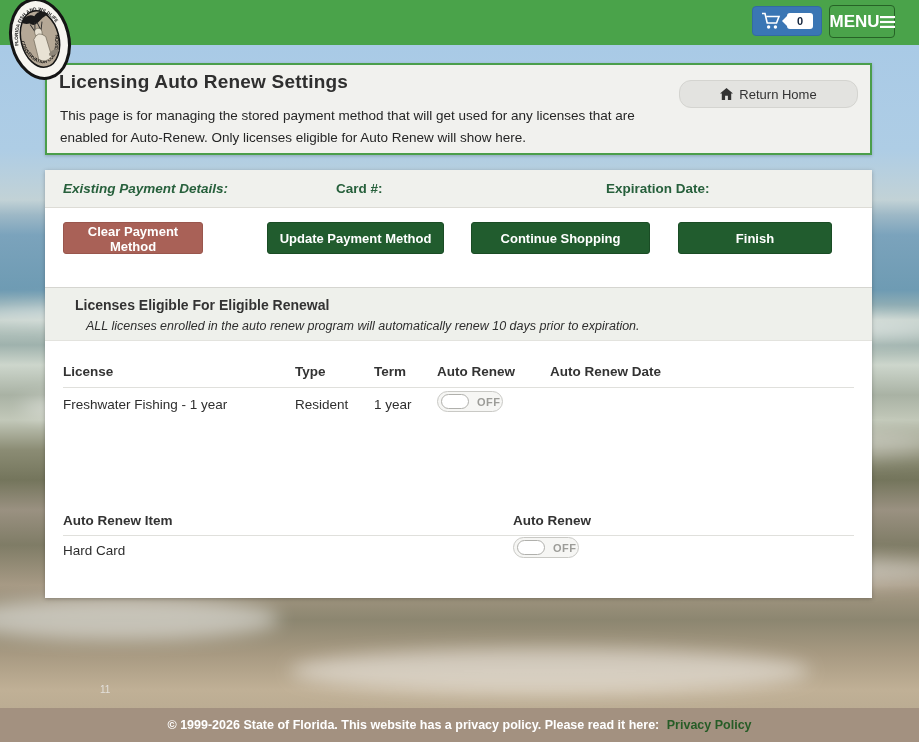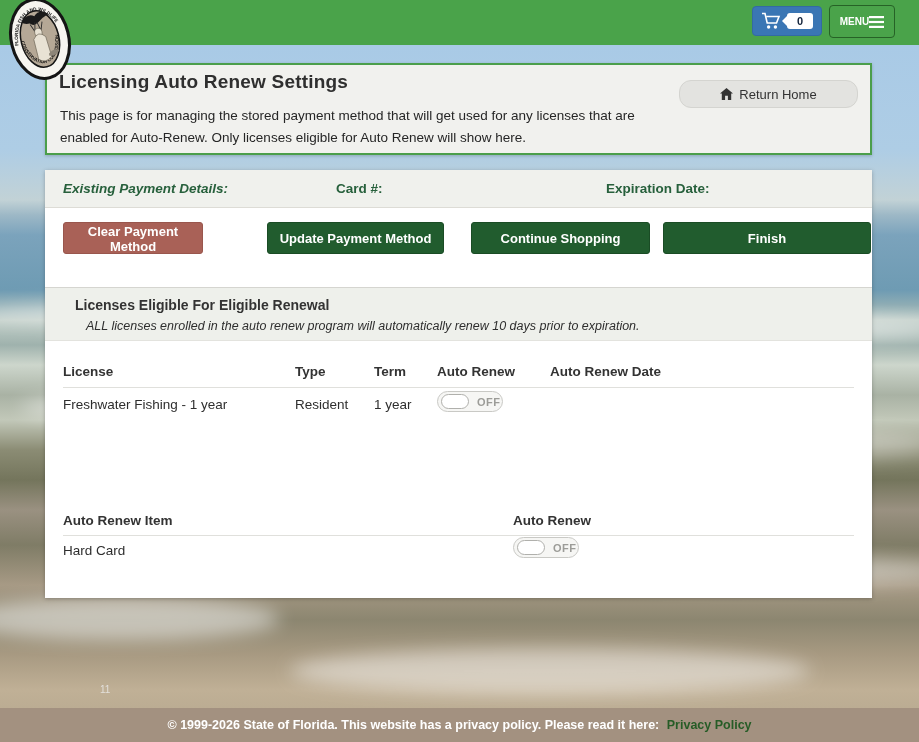--- a/index.html
+++ b/index.html
@@ -27,21 +27,21 @@
   
   .top-bar{position:absolute;left:0;top:0;width:919px;height:45px;background:#4aa34a;z-index:6;}
   .cart-btn{position:absolute;left:752px;top:6px;width:70px;height:30px;background:#3a76b4;
     border:1px solid #336aa3;border-radius:4px;display:flex;align-items:center;justify-content:center;
     gap:6px;cursor:pointer;padding:0;}
   .cart-badge{position:relative;display:inline-block;min-width:26px;height:16px;background:#fff;
     border-radius:3px;color:#13233a;font-size:11px;font-weight:bold;line-height:16px;text-align:center;}
   .cart-badge::before{content:"";position:absolute;left:-5px;top:50%;transform:translateY(-50%);
     border:5px solid transparent;border-right:5px solid #fff;border-left:0;}
   .menu-btn{position:absolute;left:829px;top:5px;width:66px;height:33px;background:#4aa34a;
-    border:1px solid #266226;border-radius:4px;color:#fff;font-weight:bold;font-size:10px;
+    border:1px solid #266226;border-radius:4px;color:#fff;font-weight:bold;font-size:17px;
     font-family:"Liberation Sans",sans-serif;display:flex;align-items:center;justify-content:center;cursor:pointer;}
 
   
   .logo{position:absolute;left:9px;top:-3px;width:62px;height:84px;z-index:7;transform:rotate(-14deg);cursor:pointer;}
 
   
   .intro{position:absolute;left:45px;top:63px;width:827px;height:92px;background:#f1f1ee;
     border:2px solid #4b9e4b;z-index:5;box-shadow:0 1px 3px rgba(0,0,0,.2);}
   .intro h1{position:absolute;left:12px;top:6px;margin:0;font-size:19px;font-weight:bold;color:#2f2f2f;letter-spacing:.2px;}
   .intro p{position:absolute;left:13px;top:40px;margin:0;width:620px;font-size:13.5px;line-height:1.6;color:#262626;}
@@ -53,21 +53,21 @@
   .main{position:absolute;left:45px;top:170px;width:827px;height:428px;background:#fff;z-index:5;
     box-shadow:0 1px 4px rgba(0,0,0,.25);}
   .pay-bar{position:absolute;left:0;top:0;width:827px;height:38px;background:#f0f1ed;border-bottom:1px solid #dddcd6;}
   .pay-label{position:absolute;top:0;line-height:38px;font-size:13.5px;font-weight:bold;color:#27603c;}
   .pl1{left:18px;font-style:italic;} .pl2{left:291px;} .pl3{left:561px;}
   .act{position:absolute;top:52px;height:32px;border-radius:3px;color:#fff;font-weight:bold;font-size:13px;
     font-family:"Liberation Sans",sans-serif;cursor:pointer;}
   .act.red{left:18px;width:140px;background:#a96157;border:1px solid #99564d;}
   .act.g1{left:222px;width:177px;background:#215c2e;border:1px solid #1a4c25;}
   .act.g2{left:426px;width:179px;background:#215c2e;border:1px solid #1a4c25;}
-  .act.g3{left:618px;width:208px;background:#215c2e;border:1px solid #1a4c25;}
+  .act.g3{left:633px;width:154px;background:#215c2e;border:1px solid #1a4c25;}
 
   .sec-head{position:absolute;left:0;width:827px;background:#eef0eb;border-top:1px solid #d5d5d0;border-bottom:1px solid #e3e3de;}
   .lic-head{top:117px;height:54px;}
   .lic-title{position:absolute;left:30px;top:9px;font-size:14px;font-weight:bold;color:#333;}
   .lic-note{position:absolute;left:13px;top:31px;font-size:12.5px;font-style:italic;color:#2e2e2e;margin-left:28px;}
   .addons-bar{top:285px;height:35px;}
   .addons-title{position:absolute;left:18px;top:0;line-height:35px;font-size:13.5px;font-weight:bold;color:#333;}
 
   .th{position:absolute;font-size:13.5px;font-weight:bold;color:#333;}
   .td{position:absolute;font-size:13.5px;color:#2e2e2e;}

